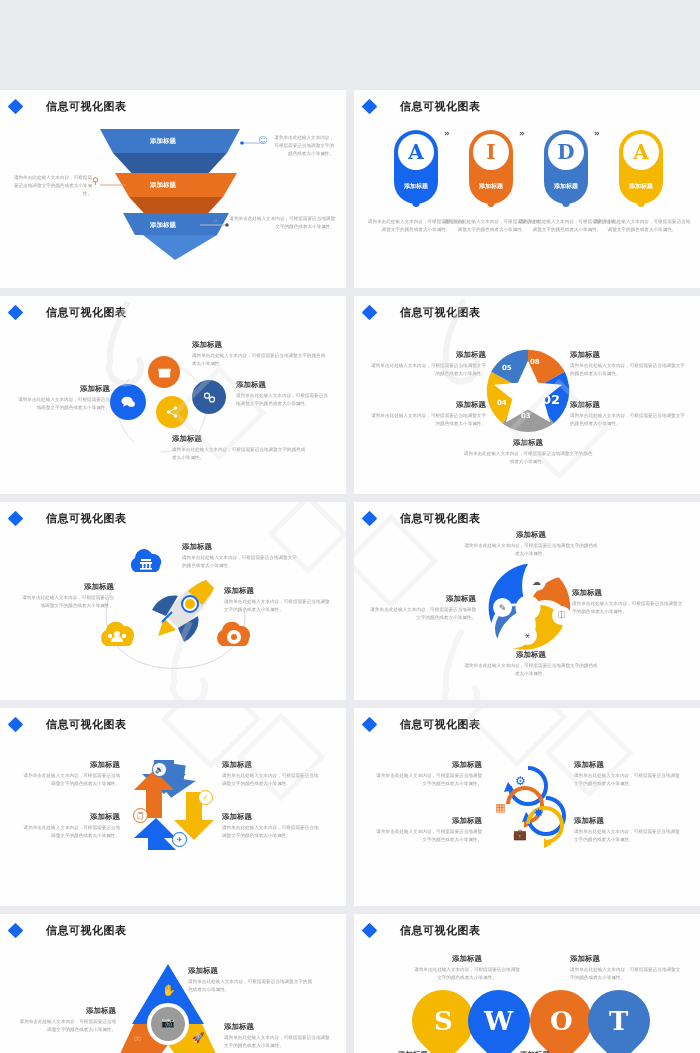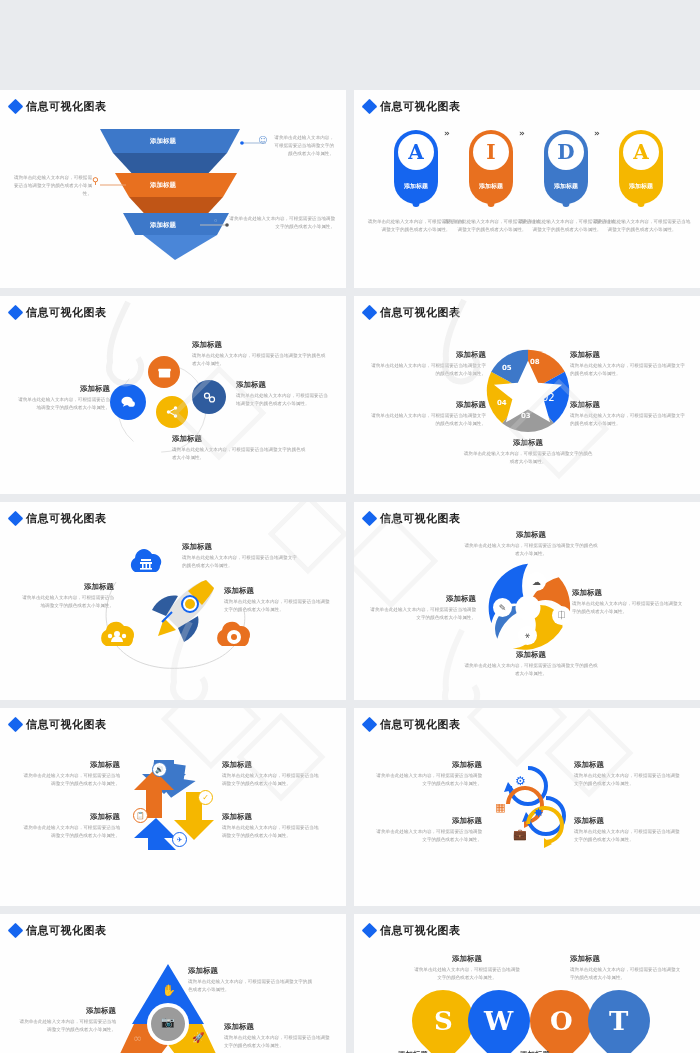--- a/index.html
+++ b/index.html
@@ -29,20 +29,21 @@
   
   .hdr { position: absolute; left: 10px; top: 9px; display: flex; align-items: center; gap: 5px; }
   .hdr .dia {
     width: 11px; height: 11px; background: #1565ef;
     transform: rotate(45deg); border-radius: 1px;
   }
   .hdr .htxt {
     font-family: "DejaVu Serif", "Liberation Serif", serif;
     font-size: 11px; font-weight: bold; color: #1d1d1d; letter-spacing: .5px;
     white-space: nowrap;
+    margin-left: 20px;
   }
 
   
   .ttl {
     font-family: "DejaVu Serif","Liberation Serif", serif;
     font-size: 7.5px; font-weight: bold; color: #3a3a3a; line-height: 1.3;
     white-space: nowrap;
   }
   .body {
     font-size: 4.6px; color: #9a9a9a; line-height: 1.75;
@@ -324,21 +325,21 @@
 
       <svg style="position:absolute;left:128px;top:50px;" width="92" height="92" viewBox="0 0 100 100">
         <path d="M50 50 L50 4 A46 46 0 0 1 90 28 Z" fill="#e8701f"></path>
         <path d="M50 50 L90 28 A46 46 0 0 1 78 84 Z" fill="#1565ef"></path>
         <path d="M50 50 L78 84 A46 46 0 0 1 22 84 Z" fill="#9b9b9b"></path>
         <path d="M50 50 L22 84 A46 46 0 0 1 10 28 Z" fill="#f5b700"></path>
         <path d="M50 50 L10 28 A46 46 0 0 1 50 4 Z" fill="#3d78c9"></path>
         <path d="M50 16 L61 40 L87 42 L67 58 L74 83 L50 69 L26 83 L33 58 L13 42 L39 40 Z" fill="#fff"></path>
       </svg>
       <div style="position:absolute;left:176px;top:62px;color:#fff;font-size:7px;font-weight:bold;">08</div>
-      <div style="position:absolute;left:188px;top:96px;color:#fff;font-size:10px;font-weight:normal;">02</div>
+      <div style="position:absolute;left:188px;top:96px;color:#fff;font-size:13px;font-weight:bold;">02</div>
       <div style="position:absolute;left:167px;top:116px;color:#fff;font-size:7px;font-weight:bold;">03</div>
       <div style="position:absolute;left:143px;top:103px;color:#fff;font-size:7px;font-weight:bold;">04</div>
       <div style="position:absolute;left:148px;top:68px;color:#fff;font-size:7px;font-weight:bold;">05</div>
 
       <div class="tblock ta-r" style="left:14px;top:54px;width:118px;">
         <div class="ttl">添加标题</div>
         <div class="body" style="margin-top:2px;">请您单击此处输入文本内容，可根据需要适当地调整文字的颜色或者大小等属性。</div>
       </div>
       <div class="tblock ta-r" style="left:14px;top:104px;width:118px;">
         <div class="ttl">添加标题</div>

